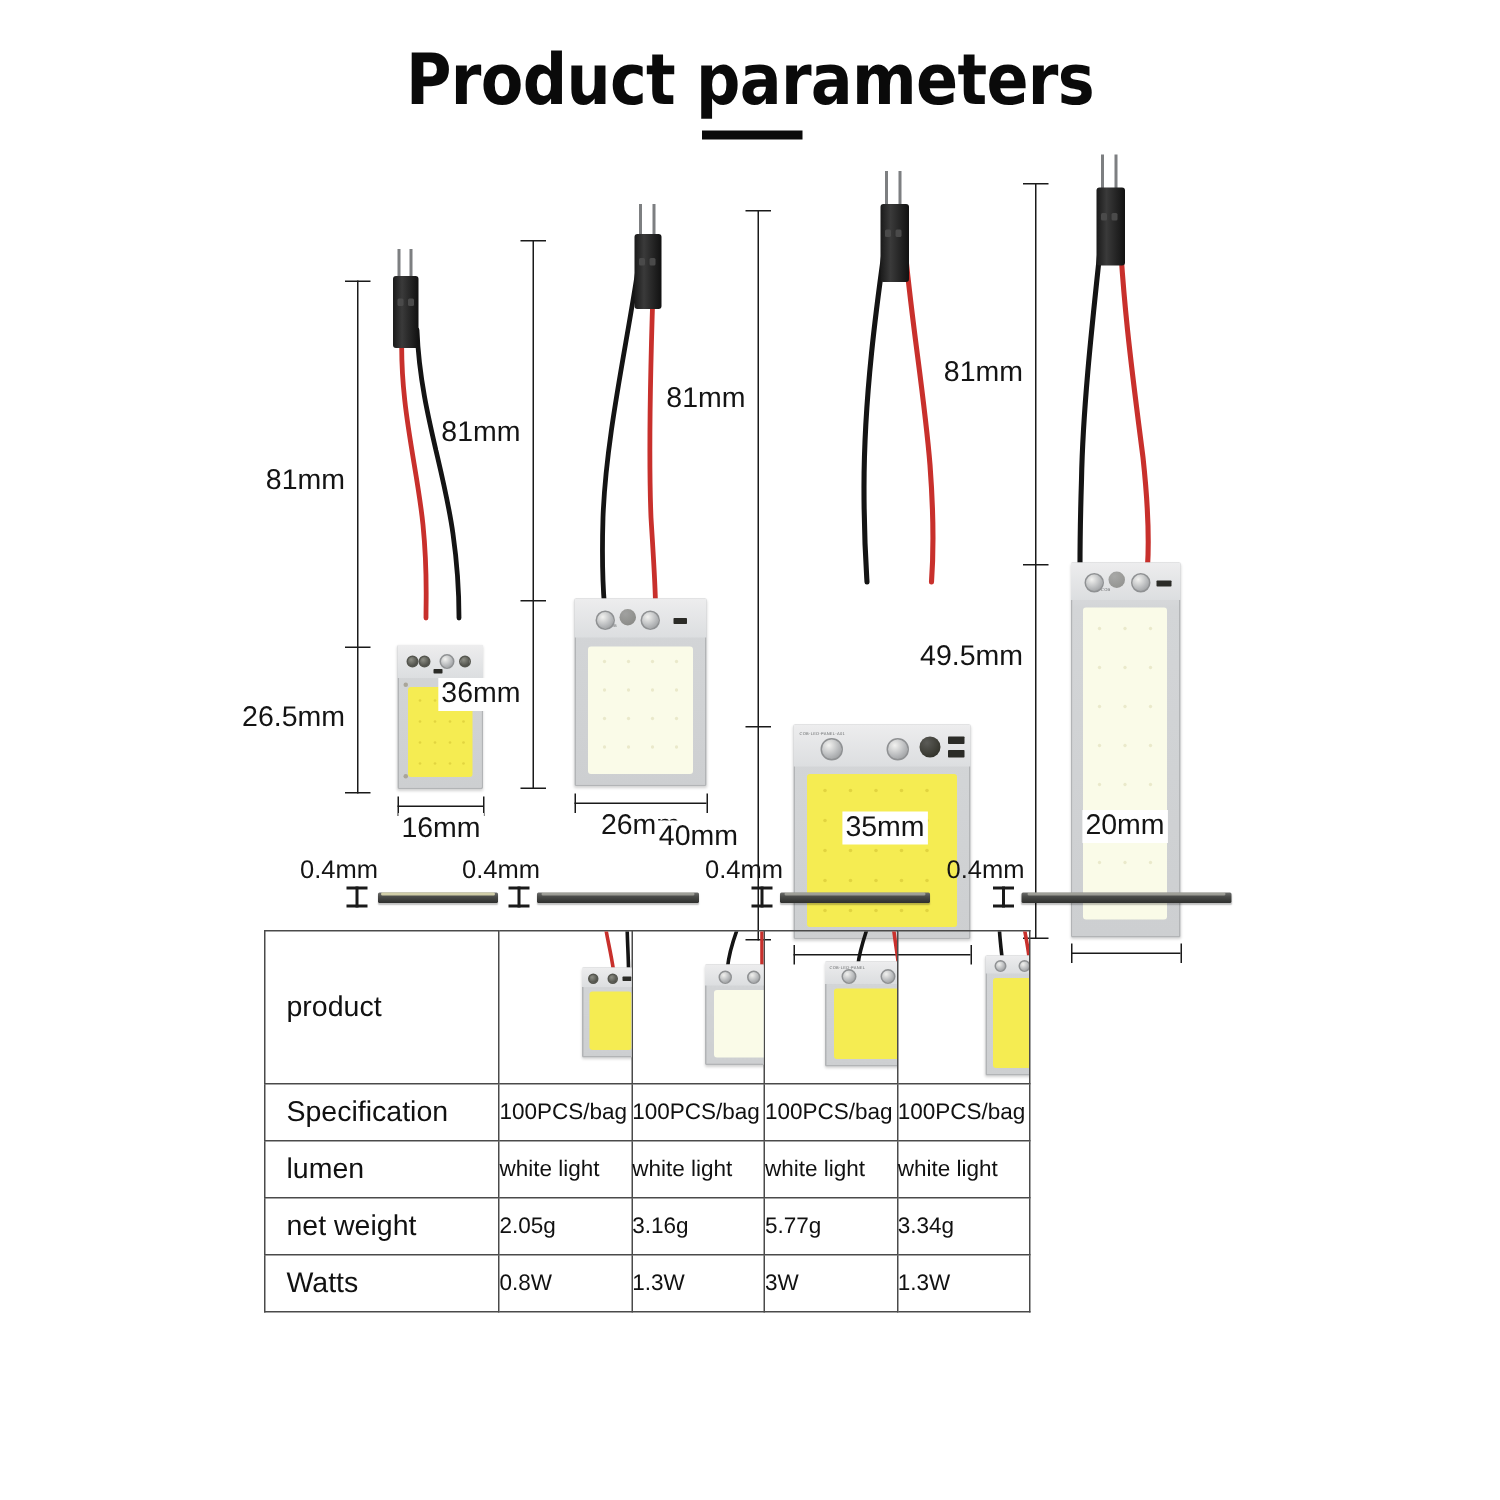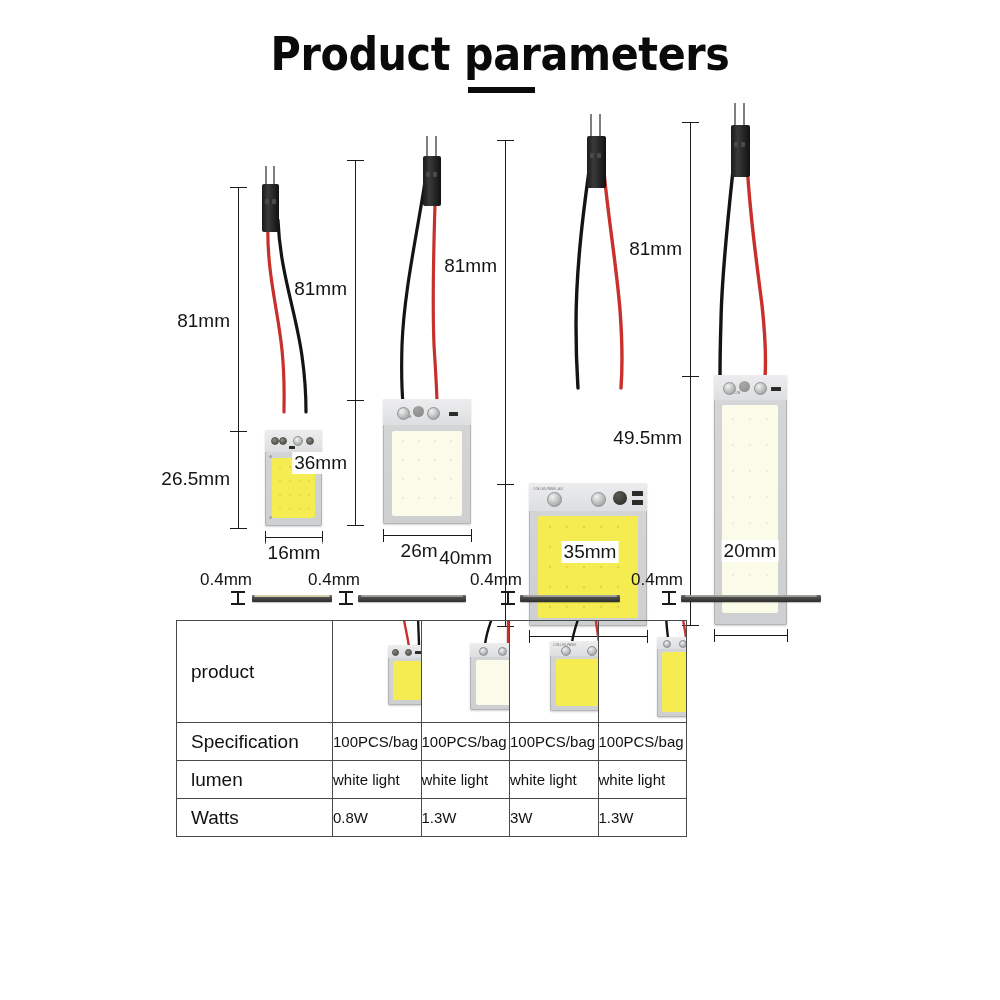--- a/index.html
+++ b/index.html
@@ -553,20 +553,27 @@
 
       <tr class="datarow">
         <td class="lbl">lumen</td>
         <td class="val">white light</td>
         <td class="val">white light</td>
         <td class="val">white light</td>
         <td class="val">white light</td>
       </tr>
 
 
+      <tr class="datarow">
+        <td class="lbl">net weight</td>
+        <td class="val">2.05g</td>
+        <td class="val">3.16g</td>
+        <td class="val">5.77g</td>
+        <td class="val">3.34g</td>
+      </tr>
 
 
 
       <tr class="datarow">
         <td class="lbl">Watts</td>
         <td class="val">0.8W</td>
         <td class="val">1.3W</td>
         <td class="val">3W</td>
         <td class="val">1.3W</td>
       </tr>

